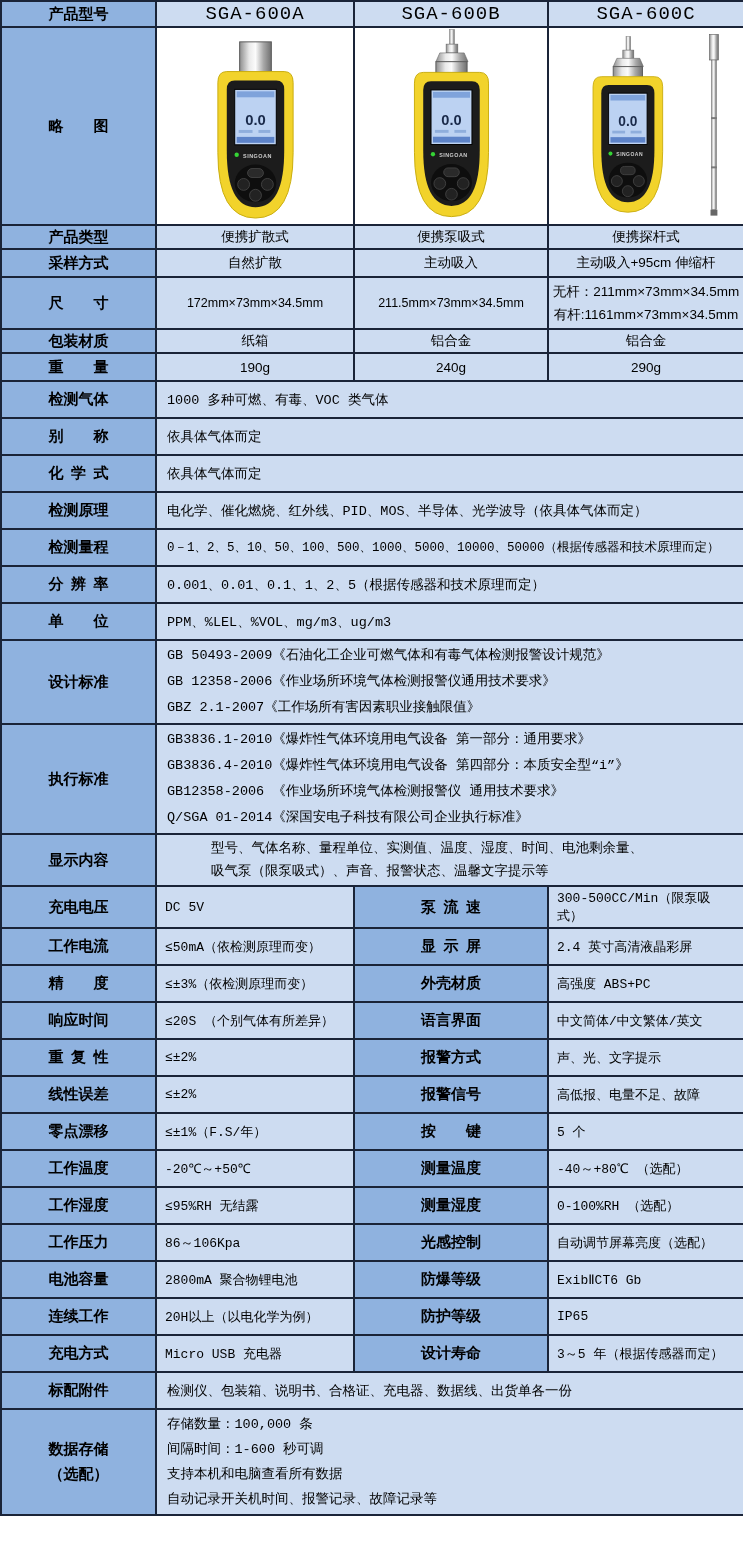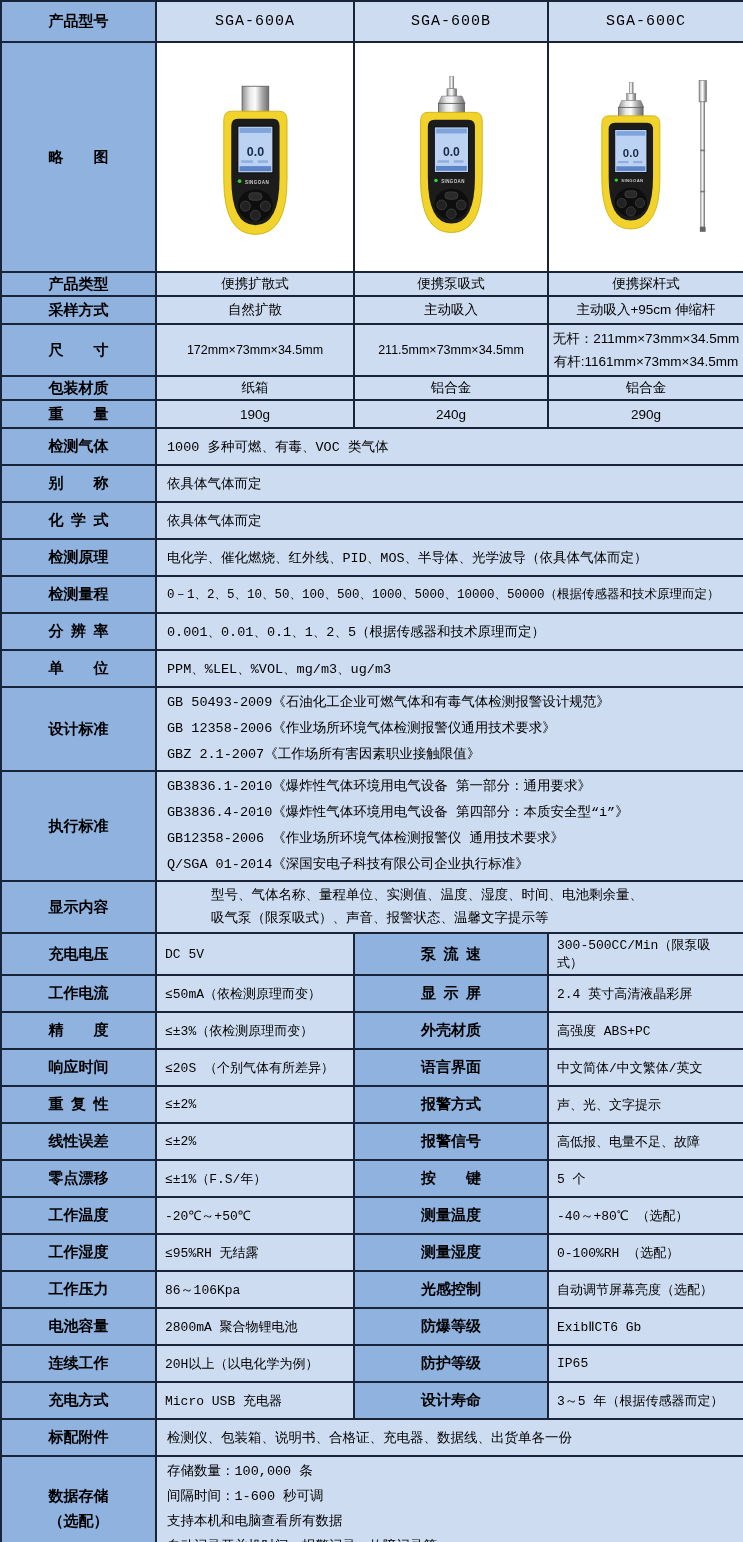--- a/index.html
+++ b/index.html
@@ -10,34 +10,34 @@
     --device-black:#1C1C1C;
     --screen-blue:#BCD2F2;
   }
   html,body{margin:0;padding:0;background:#ffffff;}
   body{width:743px;font-family:"Liberation Sans",sans-serif;color:#000;}
   table.spec{border-collapse:collapse;table-layout:fixed;width:743px;}
   td{border:2px solid var(--border);overflow:hidden;vertical-align:middle;padding:0;}
   td.lbl{background:var(--label-bg);text-align:center;font-weight:bold;font-size:15px;}
   .jl{display:inline-block;width:4em;text-align:justify;text-align-last:justify;}
   td.hval{background:var(--value-bg);text-align:center;
-          font-family:"Liberation Mono","DejaVu Sans Mono",monospace;font-size:15px;letter-spacing:1px;}
-  td.sketch{background:#ffffff;text-align:center;padding:16px;}
+          font-family:"Liberation Mono","DejaVu Sans Mono",monospace;font-size:19px;letter-spacing:1px;}
+  td.sketch{background:#ffffff;text-align:center;padding:0;}
   td.cmp{background:var(--value-bg);text-align:center;font-size:13.5px;
          font-family:Liberation Sans, sans-serif;}
   td.fullv{background:var(--value-bg);text-align:left;padding:2px 10px;font-size:13.5px;
            font-family:"Liberation Mono","DejaVu Sans Mono",monospace;}
   td.dv{background:var(--value-bg);text-align:left;padding:2px 8px;font-size:13px;
         font-family:"Liberation Mono","DejaVu Sans Mono",monospace;}
   .lines div{line-height:26px;white-space:nowrap;}
   .lines2 div{line-height:23px;white-space:nowrap;margin-left:44px;}
   .lines3 div{line-height:25px;white-space:nowrap;}
   .szcell{font-size:12px;text-align:left;padding:2px 0;}
   .szcell div{line-height:23px;white-space:nowrap;}
-  tr.rh35{height:41px}tr.rh198{height:198px}tr.rh36{height:24px}tr.rh38{height:28px}
+  tr.rh35{height:26px}tr.rh198{height:198px}tr.rh36{height:24px}tr.rh38{height:28px}
   tr.rh51{height:51px}tr.rh37{height:37px}tr.rh78{height:78px}tr.rh103{height:103px}
   tr.rh47{height:47px}tr.rh101{height:101px}
   .slbl2{font-weight:bold;font-size:15px;margin-top:6px;}
   svg{display:block;margin:0 auto;}
   svg text{font-family:"Liberation Sans",sans-serif;}
 </style>
 </head>
 <body>
 
 <table class="spec">

